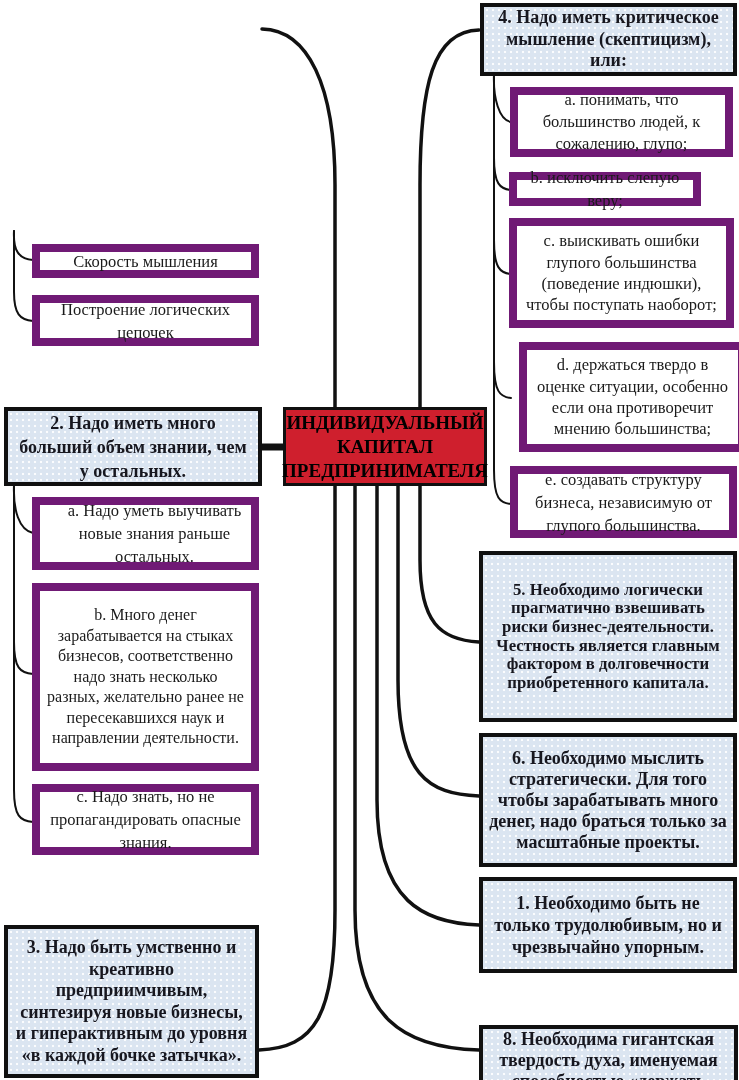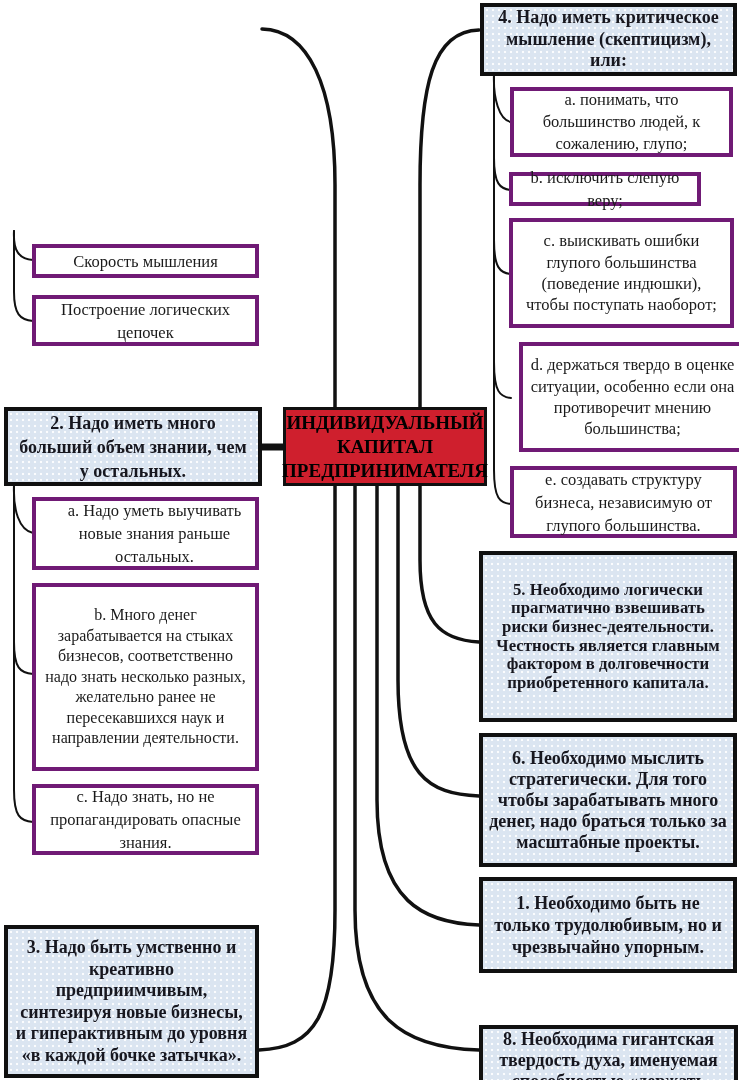--- a/index.html
+++ b/index.html
@@ -23,21 +23,21 @@
   .main{
     background-color:#dbe5f1;
     background-image:radial-gradient(rgba(255,255,255,.9) 1px, rgba(255,255,255,0) 1.6px);
     background-size:6px 6px;
     border:4px solid #101010;
     font-weight:bold;
     font-size:18px;line-height:21.5px;
   }
   .sub{
     background:#ffffff;
-    border:4px solid #701a75;
+    border:8px solid #701a75;
     font-size:16.5px;line-height:23px;
     color:#1a1a1a;
   }
   .root{
     background:#cf1f2d;
     border:3px solid #101010;
     color:#000000;
     font-weight:bold;
     font-size:19px;line-height:24px;
   }

